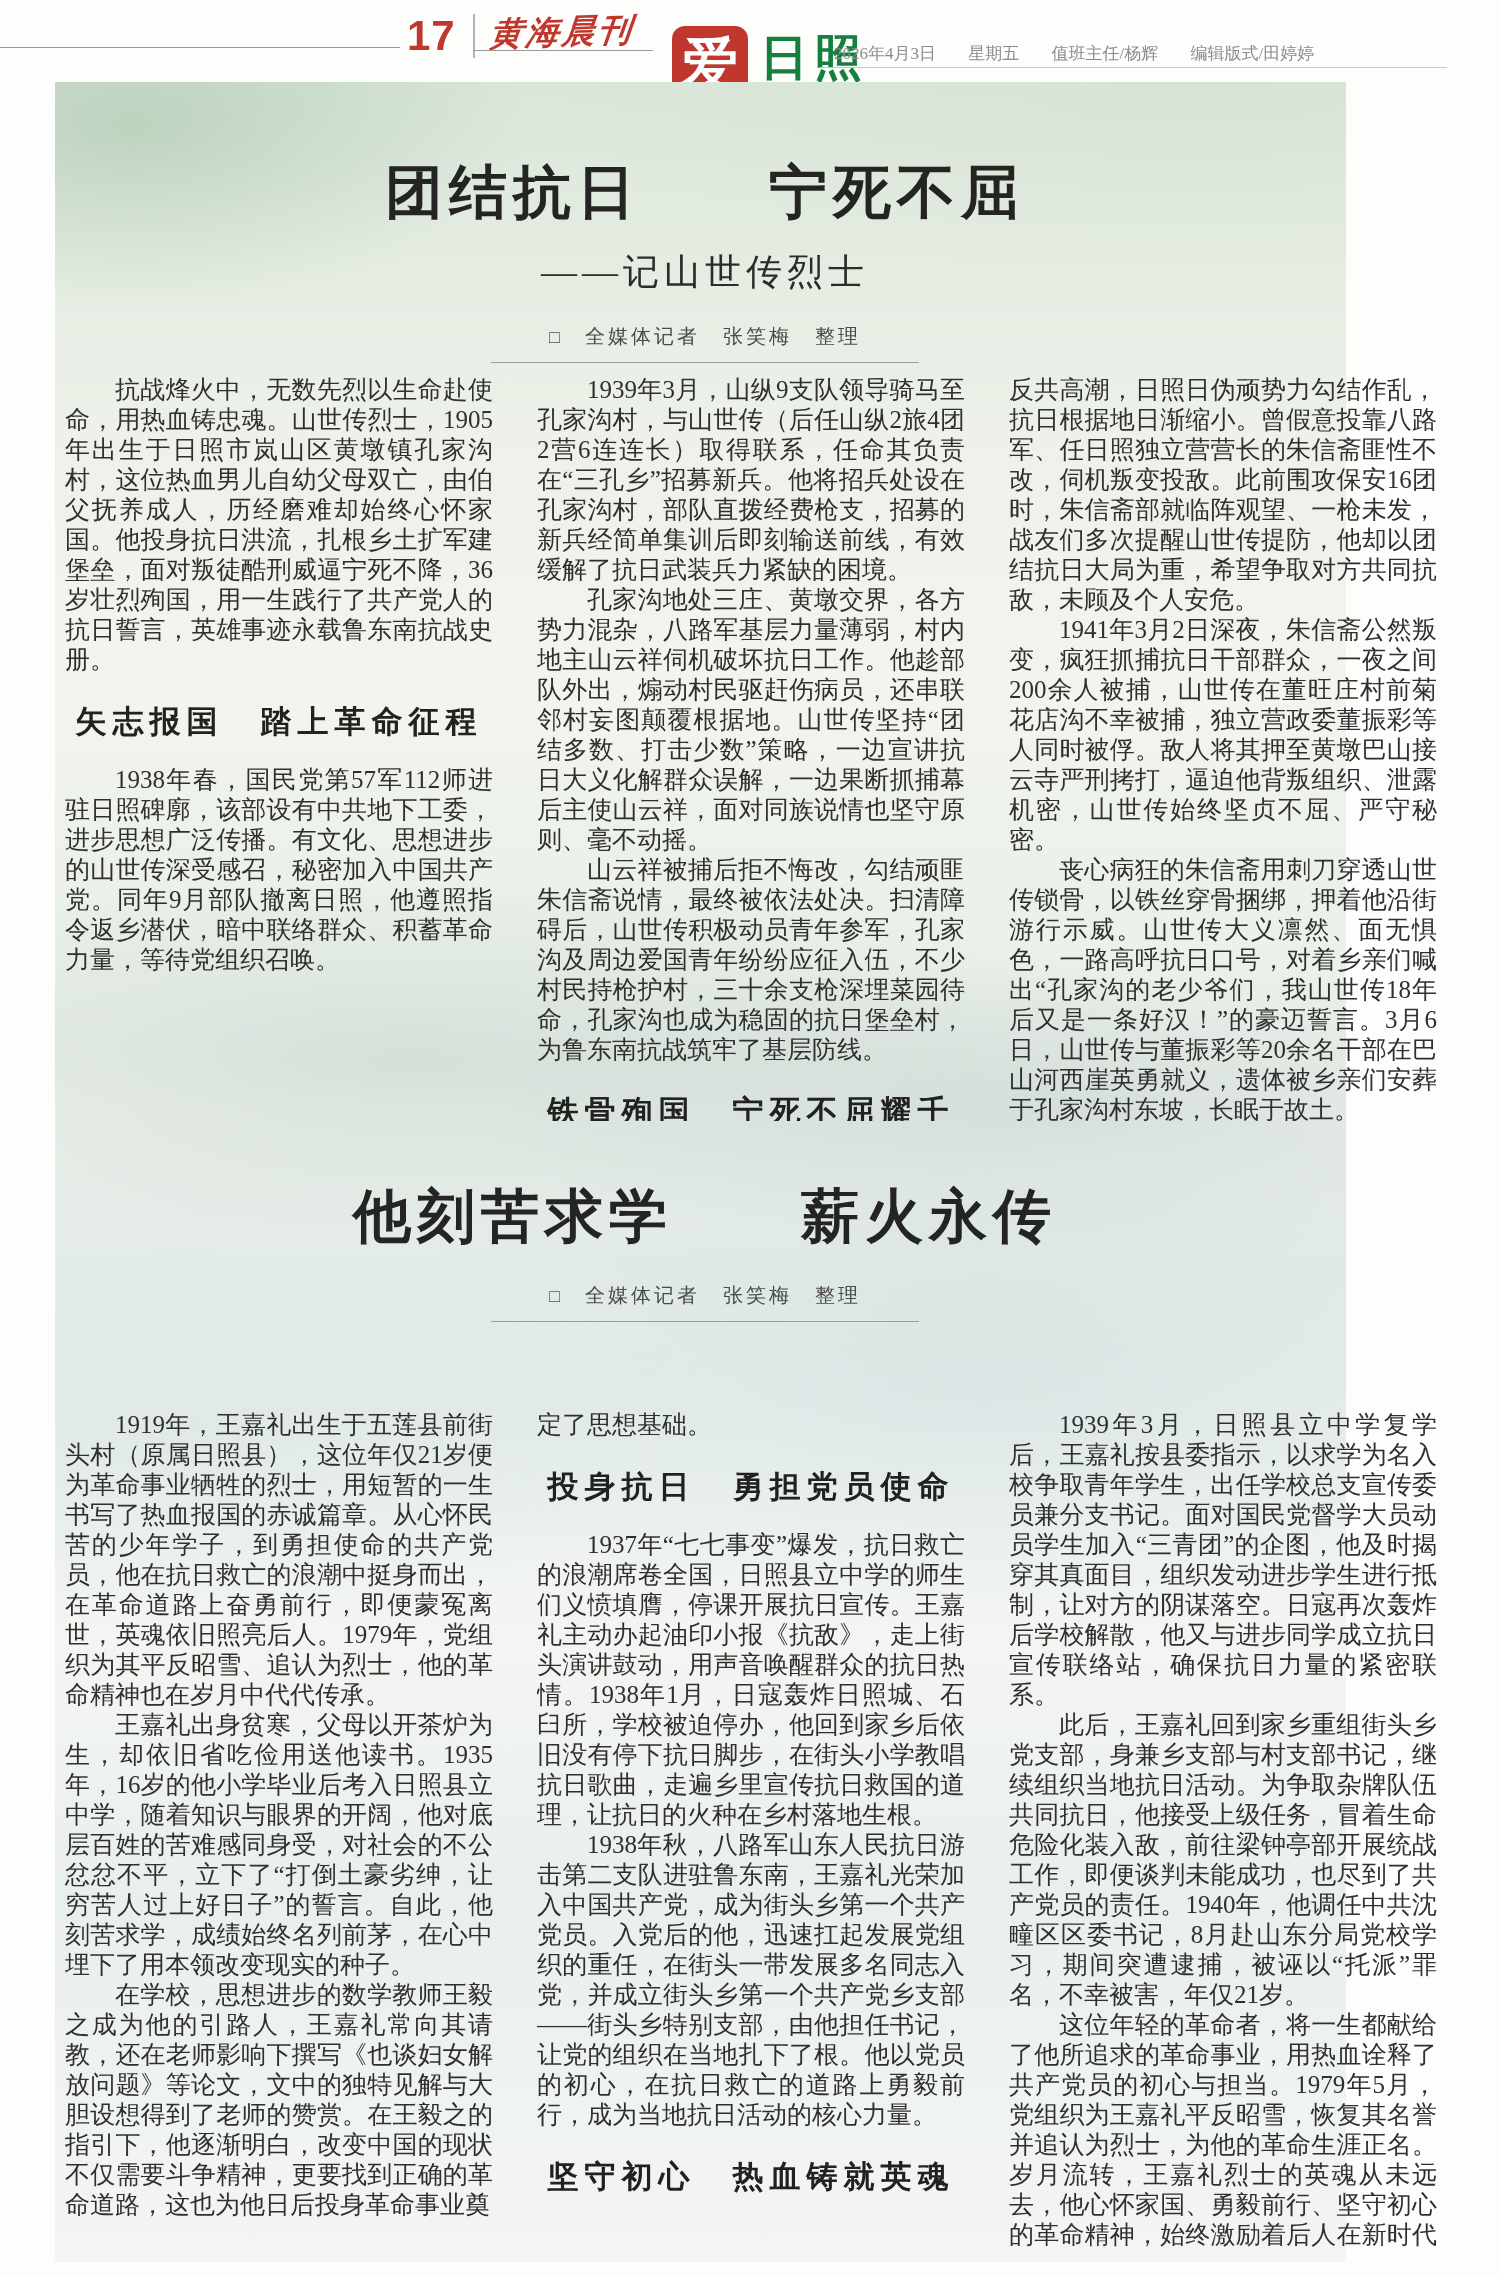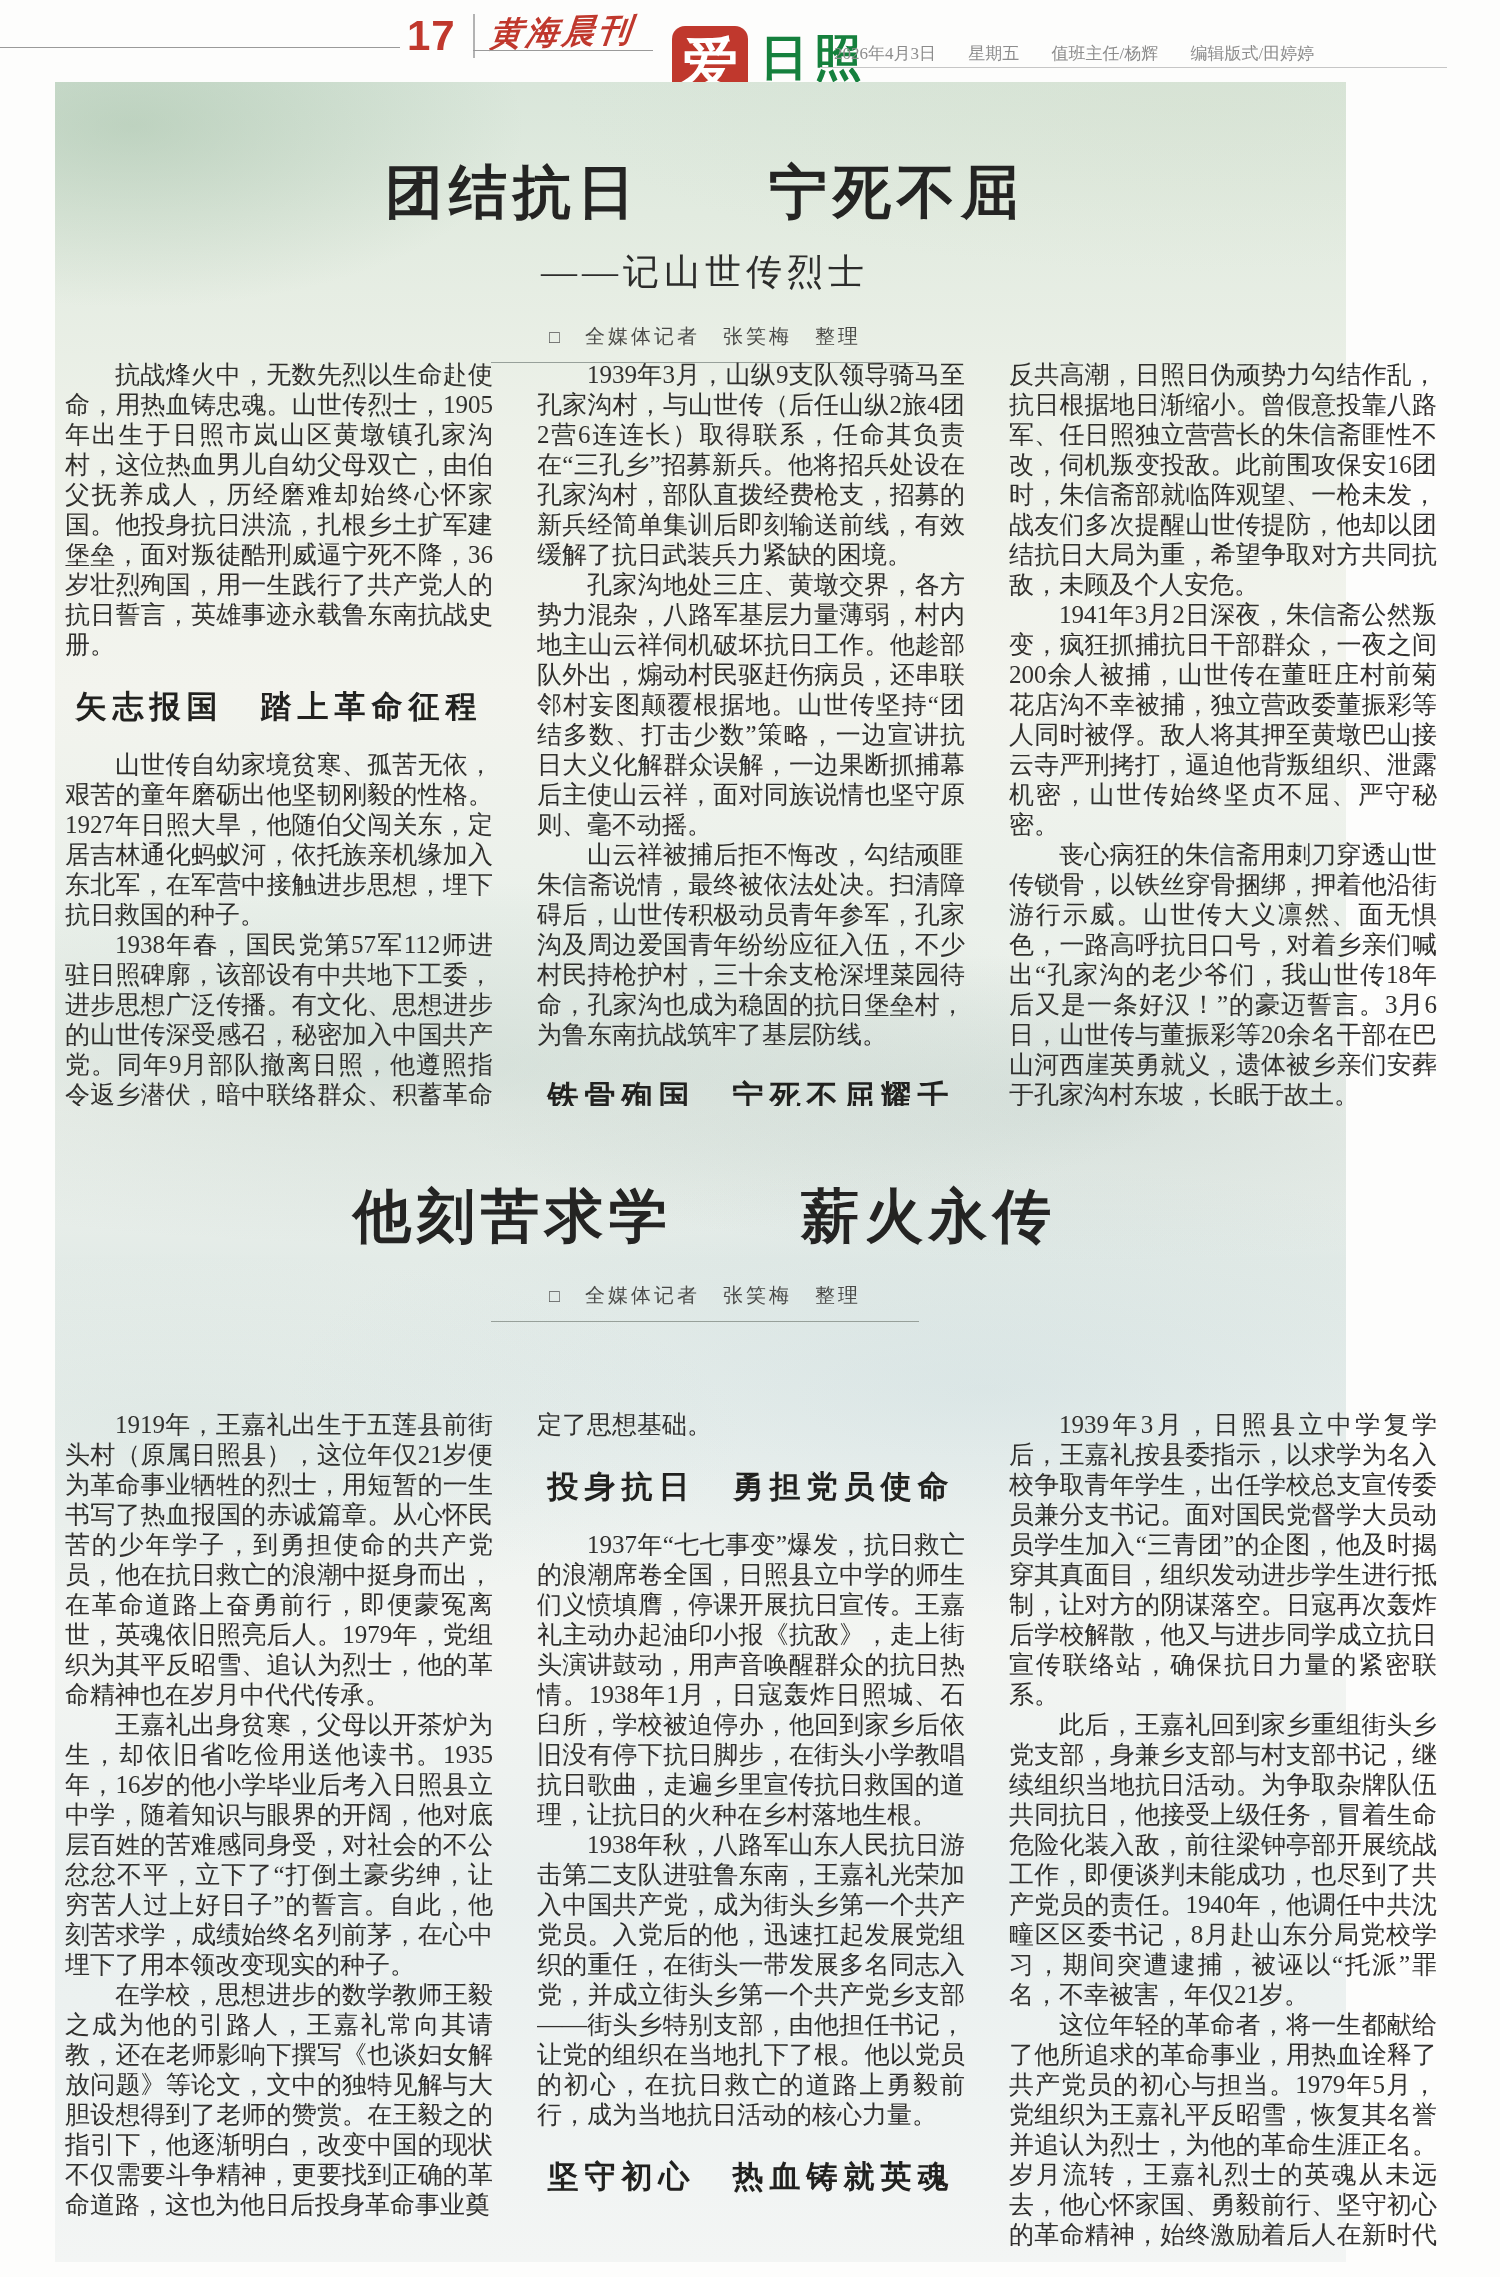--- a/index.html
+++ b/index.html
@@ -45,21 +45,21 @@
   .art2-head{top:1096px;}
   .art-title{margin:0;font-family:"Liberation Sans","DejaVu Sans",sans-serif;font-weight:900;
              font-size:58px;letter-spacing:6px;color:#242423;}
   .art-subtitle{margin:16px 0 0 0;font-size:36px;font-weight:500;letter-spacing:5px;color:#2c2c2b;}
   .art-byline{display:inline-block;margin-top:26px;font-size:20px;color:#4a4a48;letter-spacing:3px;
               padding:0 58px 12px 58px;border-bottom:1px solid #97a09a;}
   .art-byline .marker{margin-right:22px;font-size:18px;color:#555;}
 
   
   .cols{position:absolute;left:10px;width:1372px;display:flex;gap:44px;}
-  .art1-cols{top:278px;height:746px;}
+  .art1-cols{top:293px;height:746px;}
   .art2-cols{top:1328px;height:838px;}
   .col{flex:1 1 0;overflow:hidden;}
   .para{margin:0;font-size:25px;line-height:30px;text-align:justify;color:#302f2d;text-indent:2em;
         font-family:"Liberation Serif","DejaVu Serif",serif;}
   .para.cont{text-indent:0;}
   .sec-head{margin:26px 0 22px 0;text-align:center;font-size:31px;font-weight:600;letter-spacing:6px;
             color:#21211f;font-family:"Liberation Serif","DejaVu Serif",serif;}
 </style>
 </head>
 <body>
@@ -92,21 +92,20 @@
         <h1 class="art-title">团结抗日　　宁死不屈</h1>
         <h2 class="art-subtitle">——记山世传烈士</h2>
         <div>
           <span class="art-byline"><span class="marker">□</span><span>全媒体记者　张笑梅　整理</span></span>
         </div>
       </div>
       <div class="cols art1-cols">
           <div class="col">
             <p class="para">抗战烽火中，无数先烈以生命赴使命，用热血铸忠魂。山世传烈士，1905年出生于日照市岚山区黄墩镇孔家沟村，这位热血男儿自幼父母双亡，由伯父抚养成人，历经磨难却始终心怀家国。他投身抗日洪流，扎根乡土扩军建堡垒，面对叛徒酷刑威逼宁死不降，36岁壮烈殉国，用一生践行了共产党人的抗日誓言，英雄事迹永载鲁东南抗战史册。</p>
             <h3 class="sec-head">矢志报国　踏上革命征程</h3>
-            <p class="para">山世传自幼家境贫寒、孤苦无依，艰苦的童年磨砺出他坚韧刚毅的性格。1927年日照大旱，他随伯父闯关东，定居吉林通化蚂蚁河，依托族亲机缘加入东北军，在军营中接触进步思想，埋下抗日救国的种子。</p>
             <p class="para">1938年春，国民党第57军112师进驻日照碑廓，该部设有中共地下工委，进步思想广泛传播。有文化、思想进步的山世传深受感召，秘密加入中国共产党。同年9月部队撤离日照，他遵照指令返乡潜伏，暗中联络群众、积蓄革命力量，等待党组织召唤。</p>
           </div>
           <div class="col">
             <p class="para">1939年3月，山纵9支队领导骑马至孔家沟村，与山世传（后任山纵2旅4团2营6连连长）取得联系，任命其负责在“三孔乡”招募新兵。他将招兵处设在孔家沟村，部队直拨经费枪支，招募的新兵经简单集训后即刻输送前线，有效缓解了抗日武装兵力紧缺的困境。</p>
             <p class="para">孔家沟地处三庄、黄墩交界，各方势力混杂，八路军基层力量薄弱，村内地主山云祥伺机破坏抗日工作。他趁部队外出，煽动村民驱赶伤病员，还串联邻村妄图颠覆根据地。山世传坚持“团结多数、打击少数”策略，一边宣讲抗日大义化解群众误解，一边果断抓捕幕后主使山云祥，面对同族说情也坚守原则、毫不动摇。</p>
             <p class="para">山云祥被捕后拒不悔改，勾结顽匪朱信斋说情，最终被依法处决。扫清障碍后，山世传积极动员青年参军，孔家沟及周边爱国青年纷纷应征入伍，不少村民持枪护村，三十余支枪深埋菜园待命，孔家沟也成为稳固的抗日堡垒村，为鲁东南抗战筑牢了基层防线。</p>
             <h3 class="sec-head">铁骨殉国　宁死不屈耀千秋</h3>
           </div>
           <div class="col">
             <p class="para cont">反共高潮，日照日伪顽势力勾结作乱，抗日根据地日渐缩小。曾假意投靠八路军、任日照独立营营长的朱信斋匪性不改，伺机叛变投敌。此前围攻保安16团时，朱信斋部就临阵观望、一枪未发，战友们多次提醒山世传提防，他却以团结抗日大局为重，希望争取对方共同抗敌，未顾及个人安危。</p>

